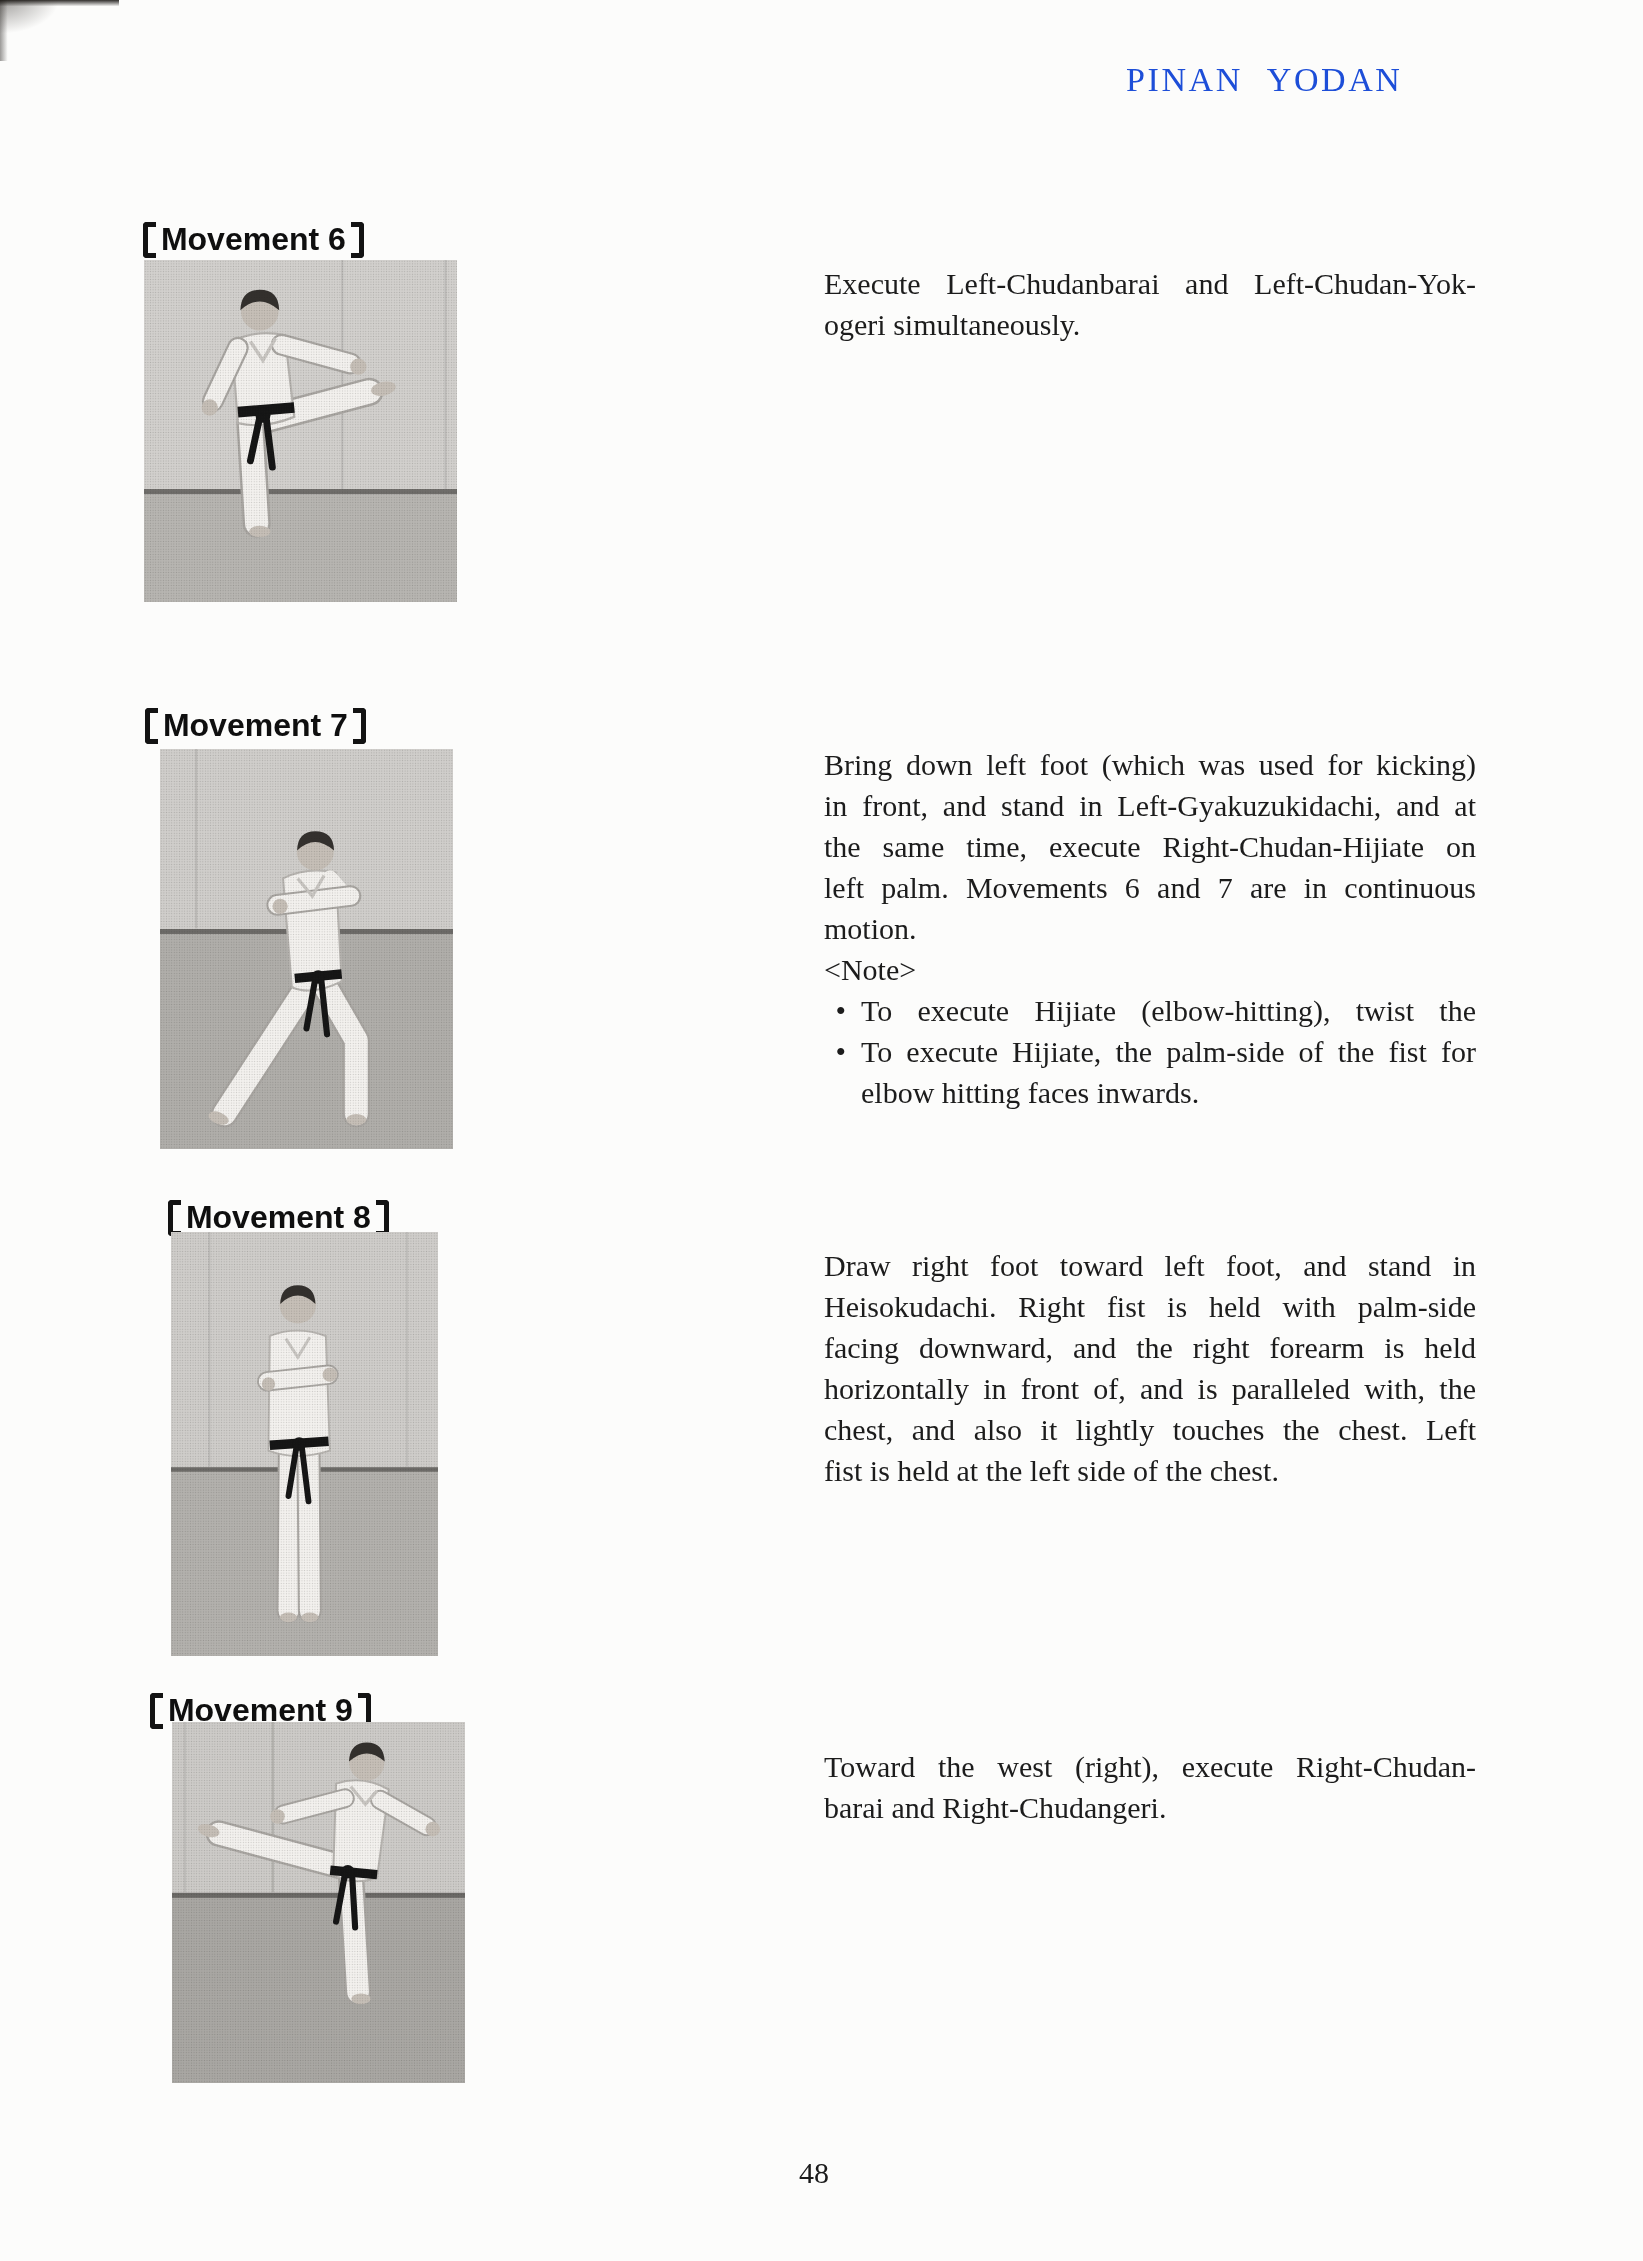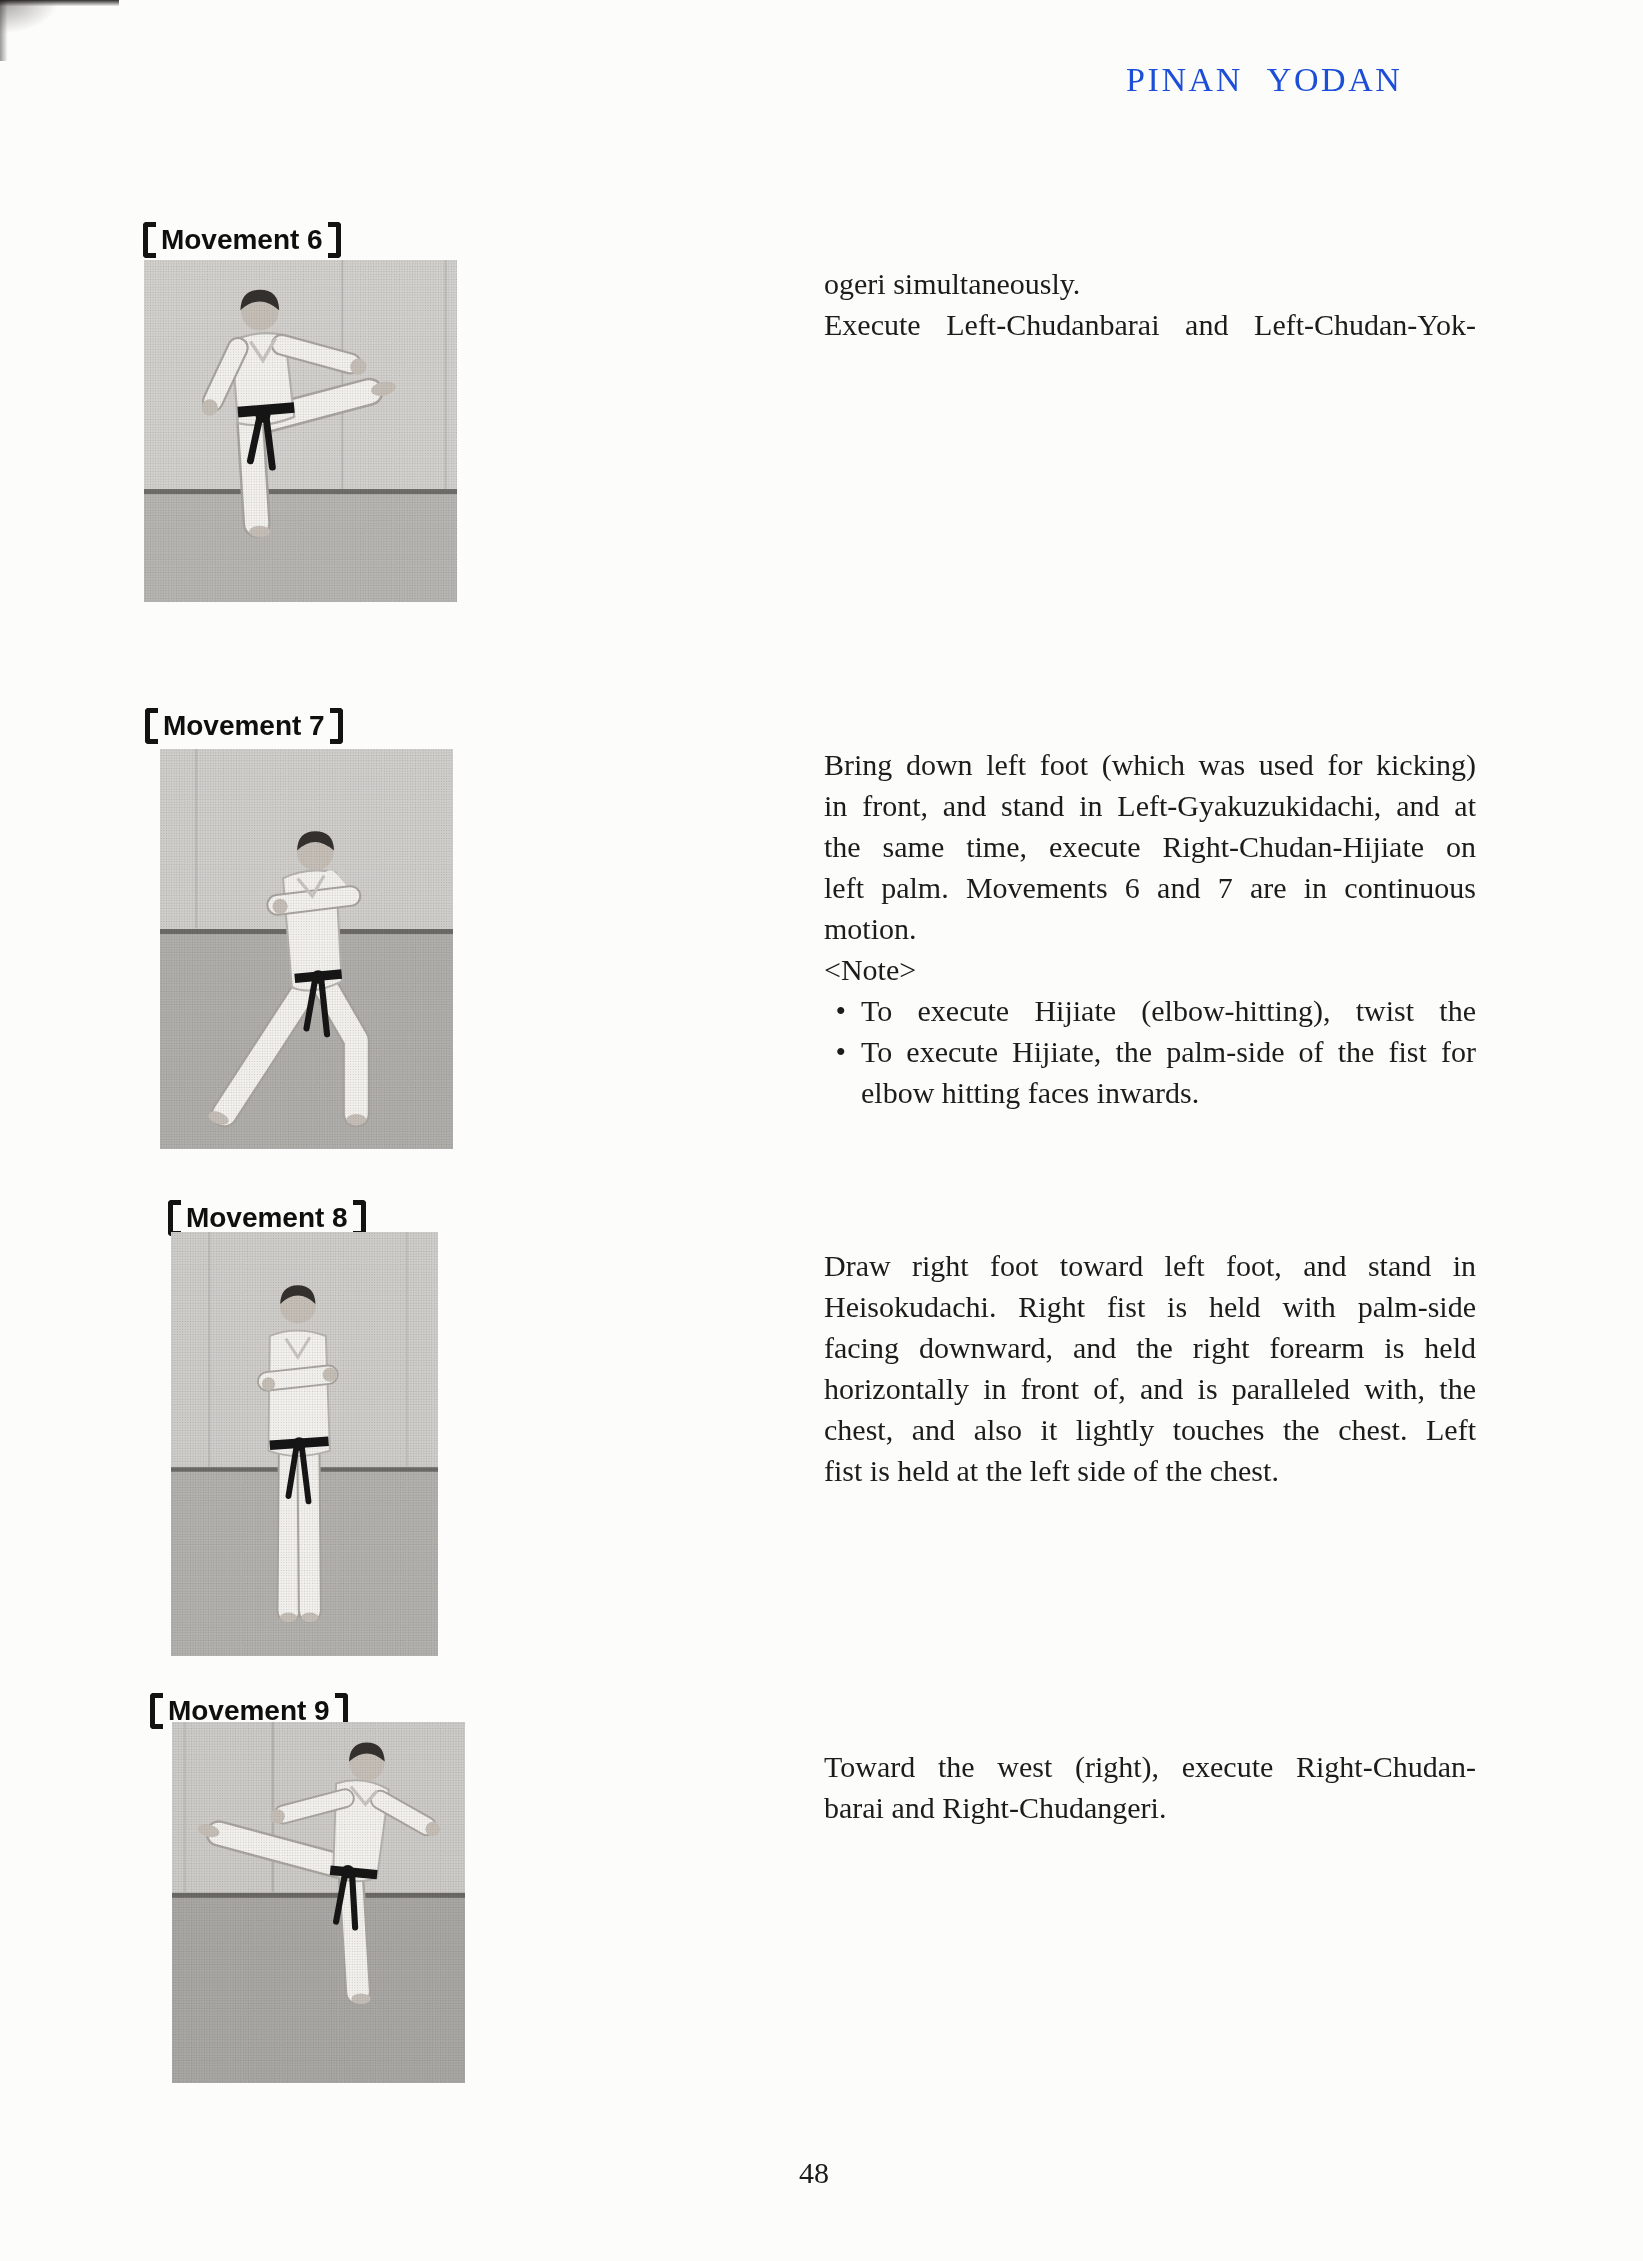--- a/index.html
+++ b/index.html
@@ -35,21 +35,21 @@
 
   .movement { position: absolute; left: 0; width: 1643px; }
   .m6 { top: 222px; }
   .m7 { top: 708px; }
   .m8 { top: 1200px; }
   .m9 { top: 1693px; }
 
   .mlabel {
     position: absolute; top: 0; display: flex; align-items: center;
     font-family: "Liberation Sans", sans-serif; font-weight: bold;
-    font-size: 28px; color: #0f0f0f; height: 35px; white-space: nowrap;
+    font-size: 32px; color: #0f0f0f; height: 35px; white-space: nowrap;
   }
   .m6 .mlabel { left: 143px; }
   .m7 .mlabel { left: 145px; }
   .m8 .mlabel { left: 148px; padding-left: 20px; }
   .m9 .mlabel { left: 150px; }
 
   .brkL, .brkR {
     display: inline-block; width: 7.7px; height: 26px;
     border: 5.2px solid #131313; box-sizing: content-box;
   }
@@ -122,22 +122,22 @@
         <circle cx="37" cy="16.5" r="6" fill="#c6bfb7"></circle>
         <path d="M30.8,16 Q31,9.5 37,9.5 Q43,9.5 43.2,16 Q40,13.2 37,13.2 Q33.8,13.2 30.8,16 Z" fill="#33302d"></path>
         <path d="M30,48.5 L48,47" stroke="#151515" stroke-width="3.4" fill="none"></path>
         <circle cx="38" cy="49.5" r="2.4" fill="#151515"></circle>
         <path d="M37,50 L34,64 M39,50 L41,66" stroke="#151515" stroke-width="2.2" fill="none" stroke-linecap="round"></path>
       </g>
     </svg>
   </div>
   <div class="mtext">
       <div class="block para">
+        <div class="tline">Execute Left-Chudanbarai and Left-Chudan-Yok-</div>
         <div class="tline tlast">ogeri simultaneously.</div>
-        <div class="tline">Execute Left-Chudanbarai and Left-Chudan-Yok-</div>
       </div>
     </div>
 </div>
 
 <div class="movement m7">
   <div class="mlabel">
     <span class="brkL"></span>
     <span>Movement 7</span>
     <span class="brkR"></span>
   </div>

